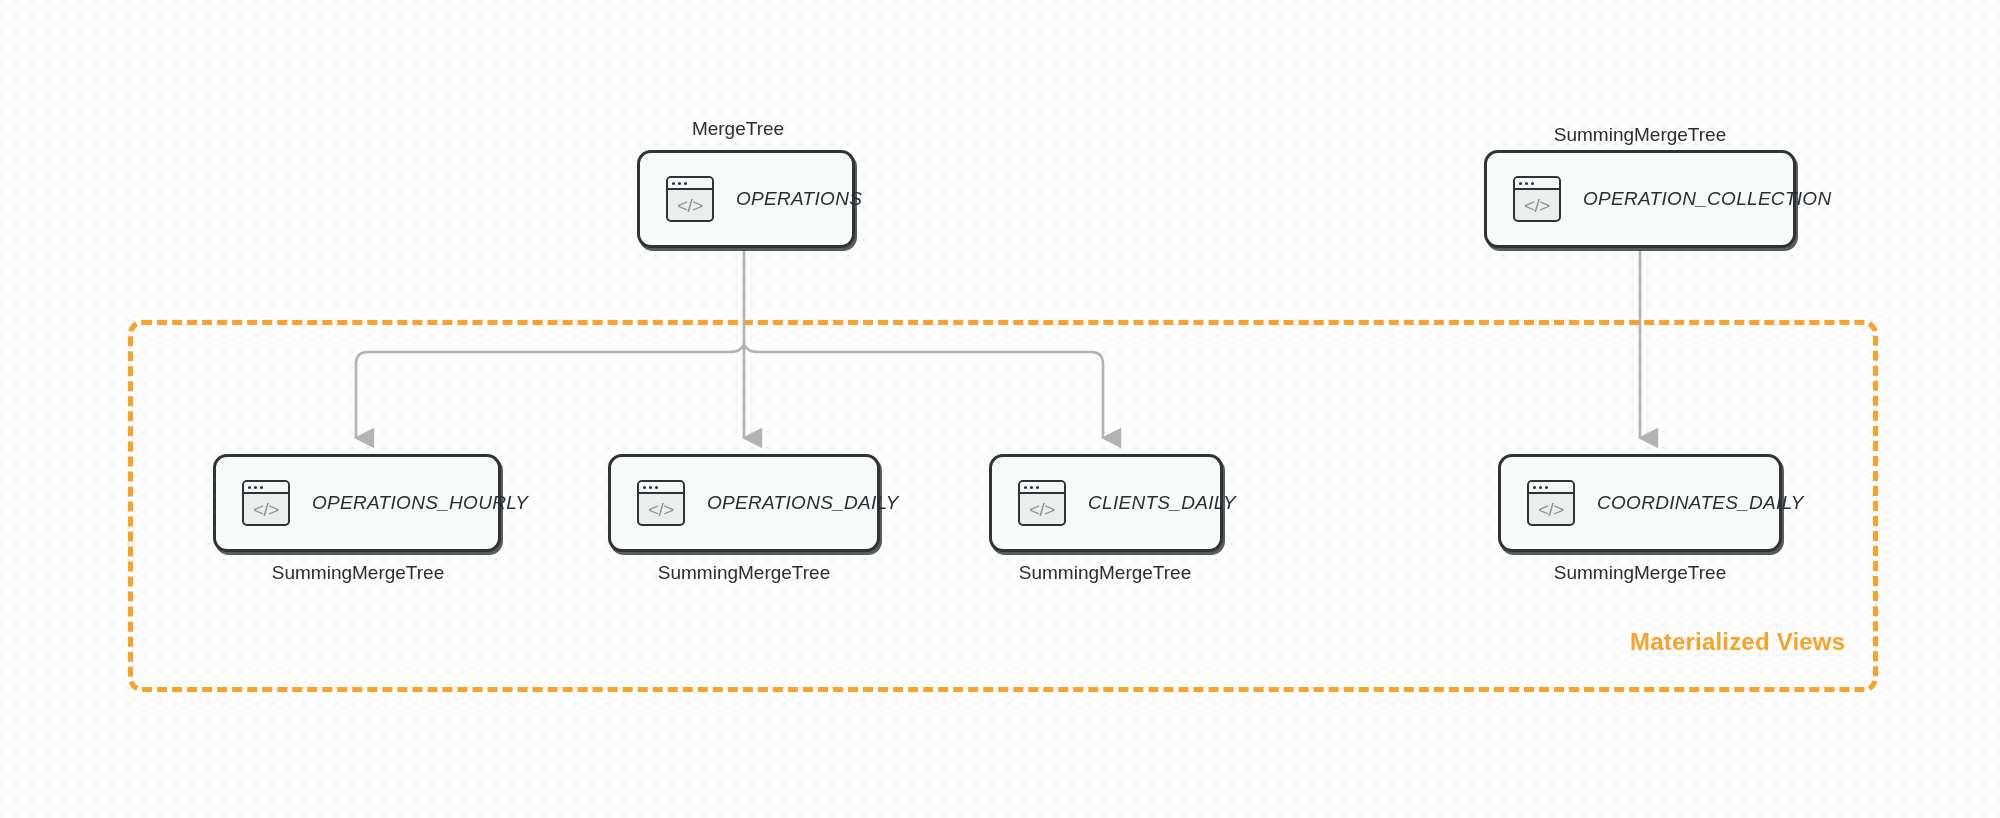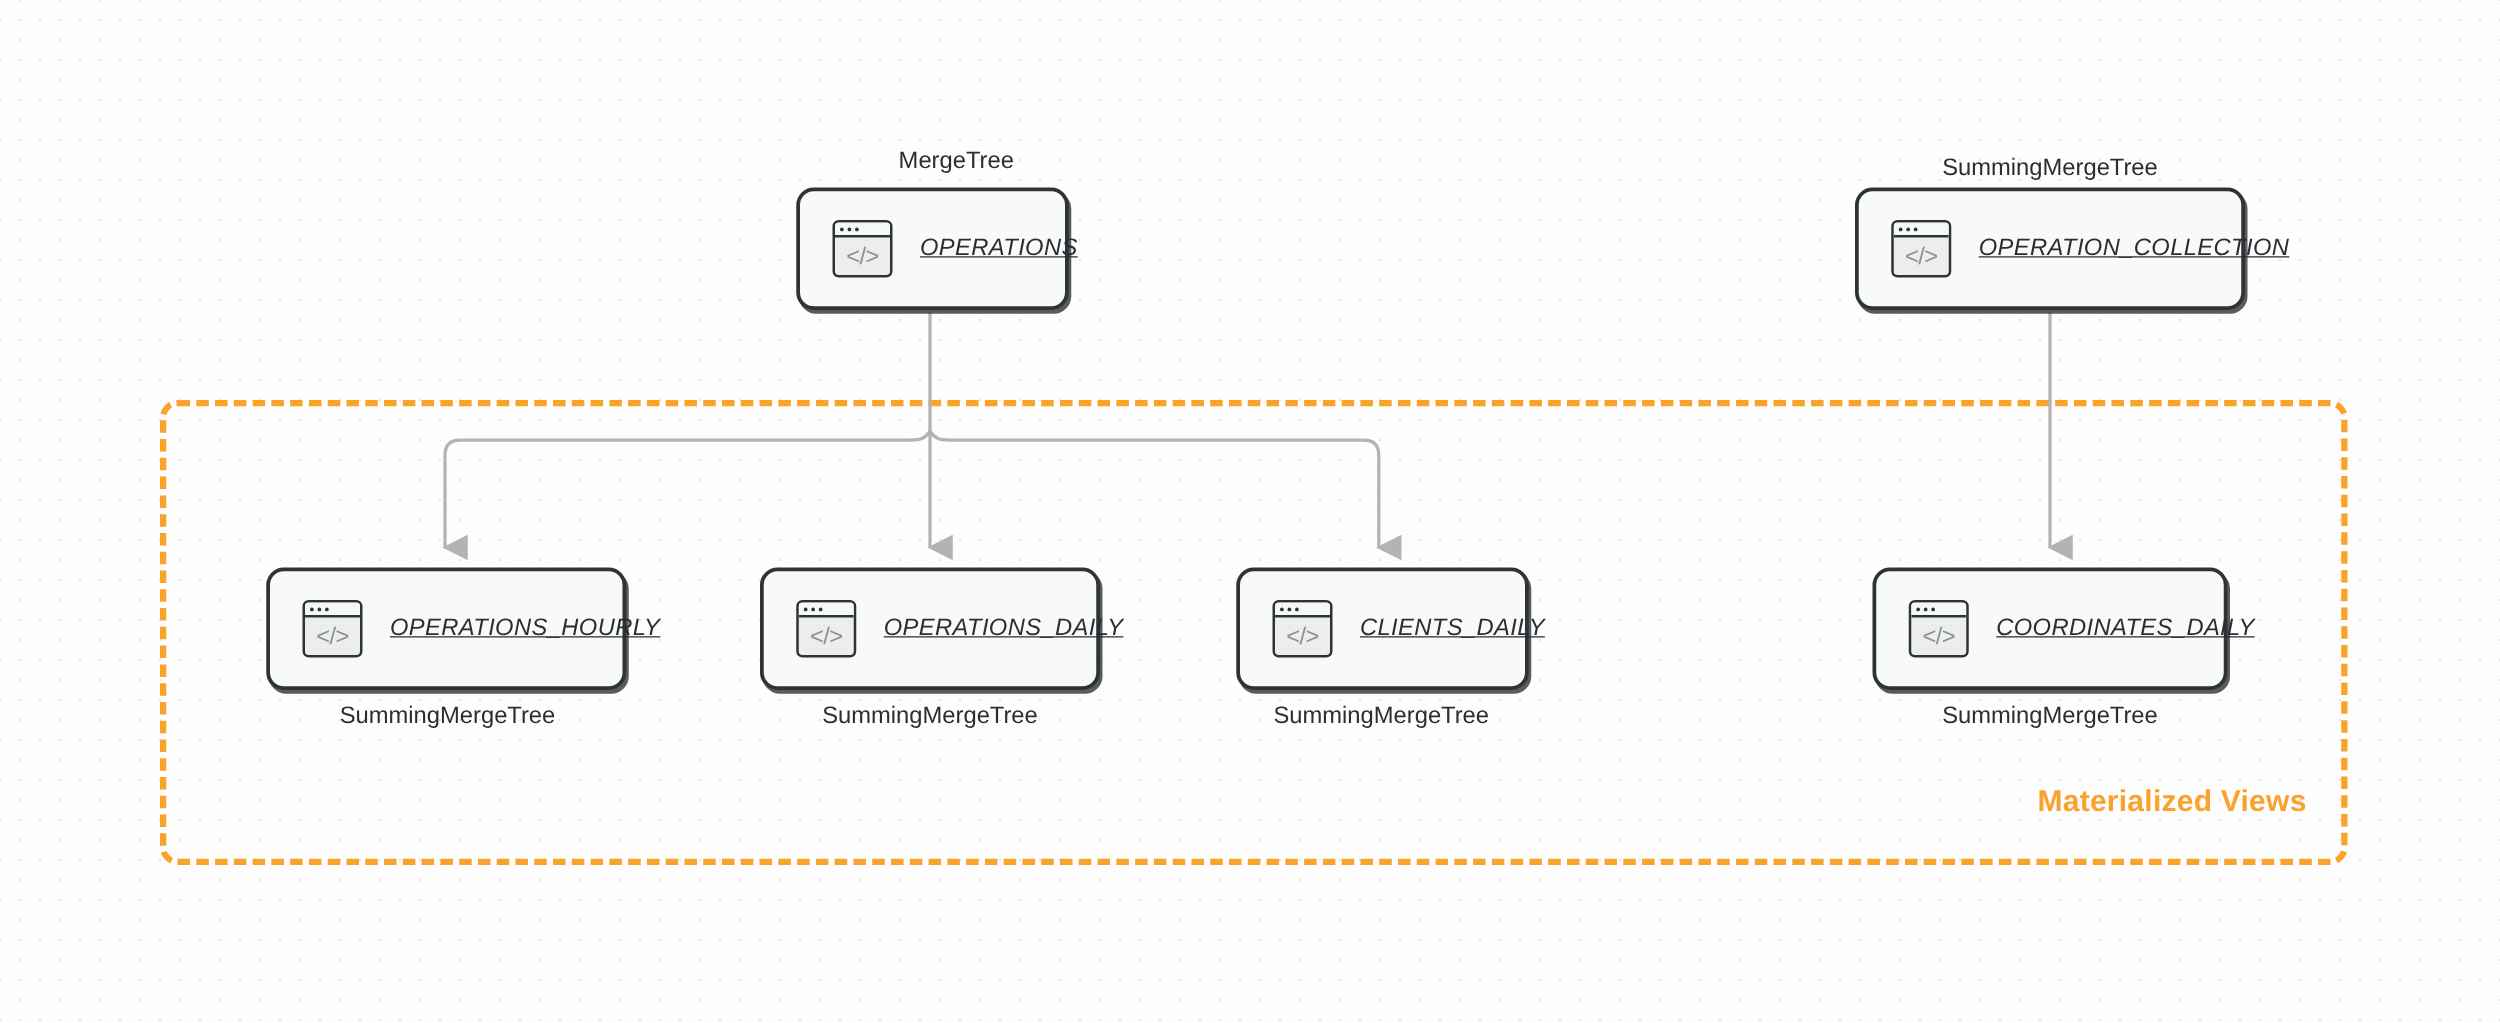--- a/index.html
+++ b/index.html
@@ -99,21 +99,20 @@
     line-height: 1;
   }
   .node-label {
     margin-left: 22px;
     margin-right: 14px;
     font-style: italic;
     font-size: 19px;
     color: #2a2d31;
     letter-spacing: 0.3px;
     white-space: nowrap;
-    text-decoration: underline;
   }
   .engine-label {
     position: absolute;
     font-size: 19px;
     color: #2a2d31;
     white-space: nowrap;
     transform: translateX(-50%);
   }
 </style>
 </head>
@@ -147,21 +146,21 @@
         <div class="node-icon">
           <div class="icon-bar">
             <span class="icon-dot"></span>
             <span class="icon-dot"></span>
             <span class="icon-dot"></span>
           </div>
           <div class="icon-code">&lt;/&gt;</div>
         </div>
         <div class="node-label">OPERATIONS</div>
       </div>
-      <div class="engine-label" style="left: 765px; top: 118px;">MergeTree</div>
+      <div class="engine-label" style="left: 738px; top: 118px;">MergeTree</div>
       <div class="node" style="left: 1484px; top: 150px; width: 312px; height: 98px;">
         <div class="node-icon">
           <div class="icon-bar">
             <span class="icon-dot"></span>
             <span class="icon-dot"></span>
             <span class="icon-dot"></span>
           </div>
           <div class="icon-code">&lt;/&gt;</div>
         </div>
         <div class="node-label">OPERATION_COLLECTION</div>

